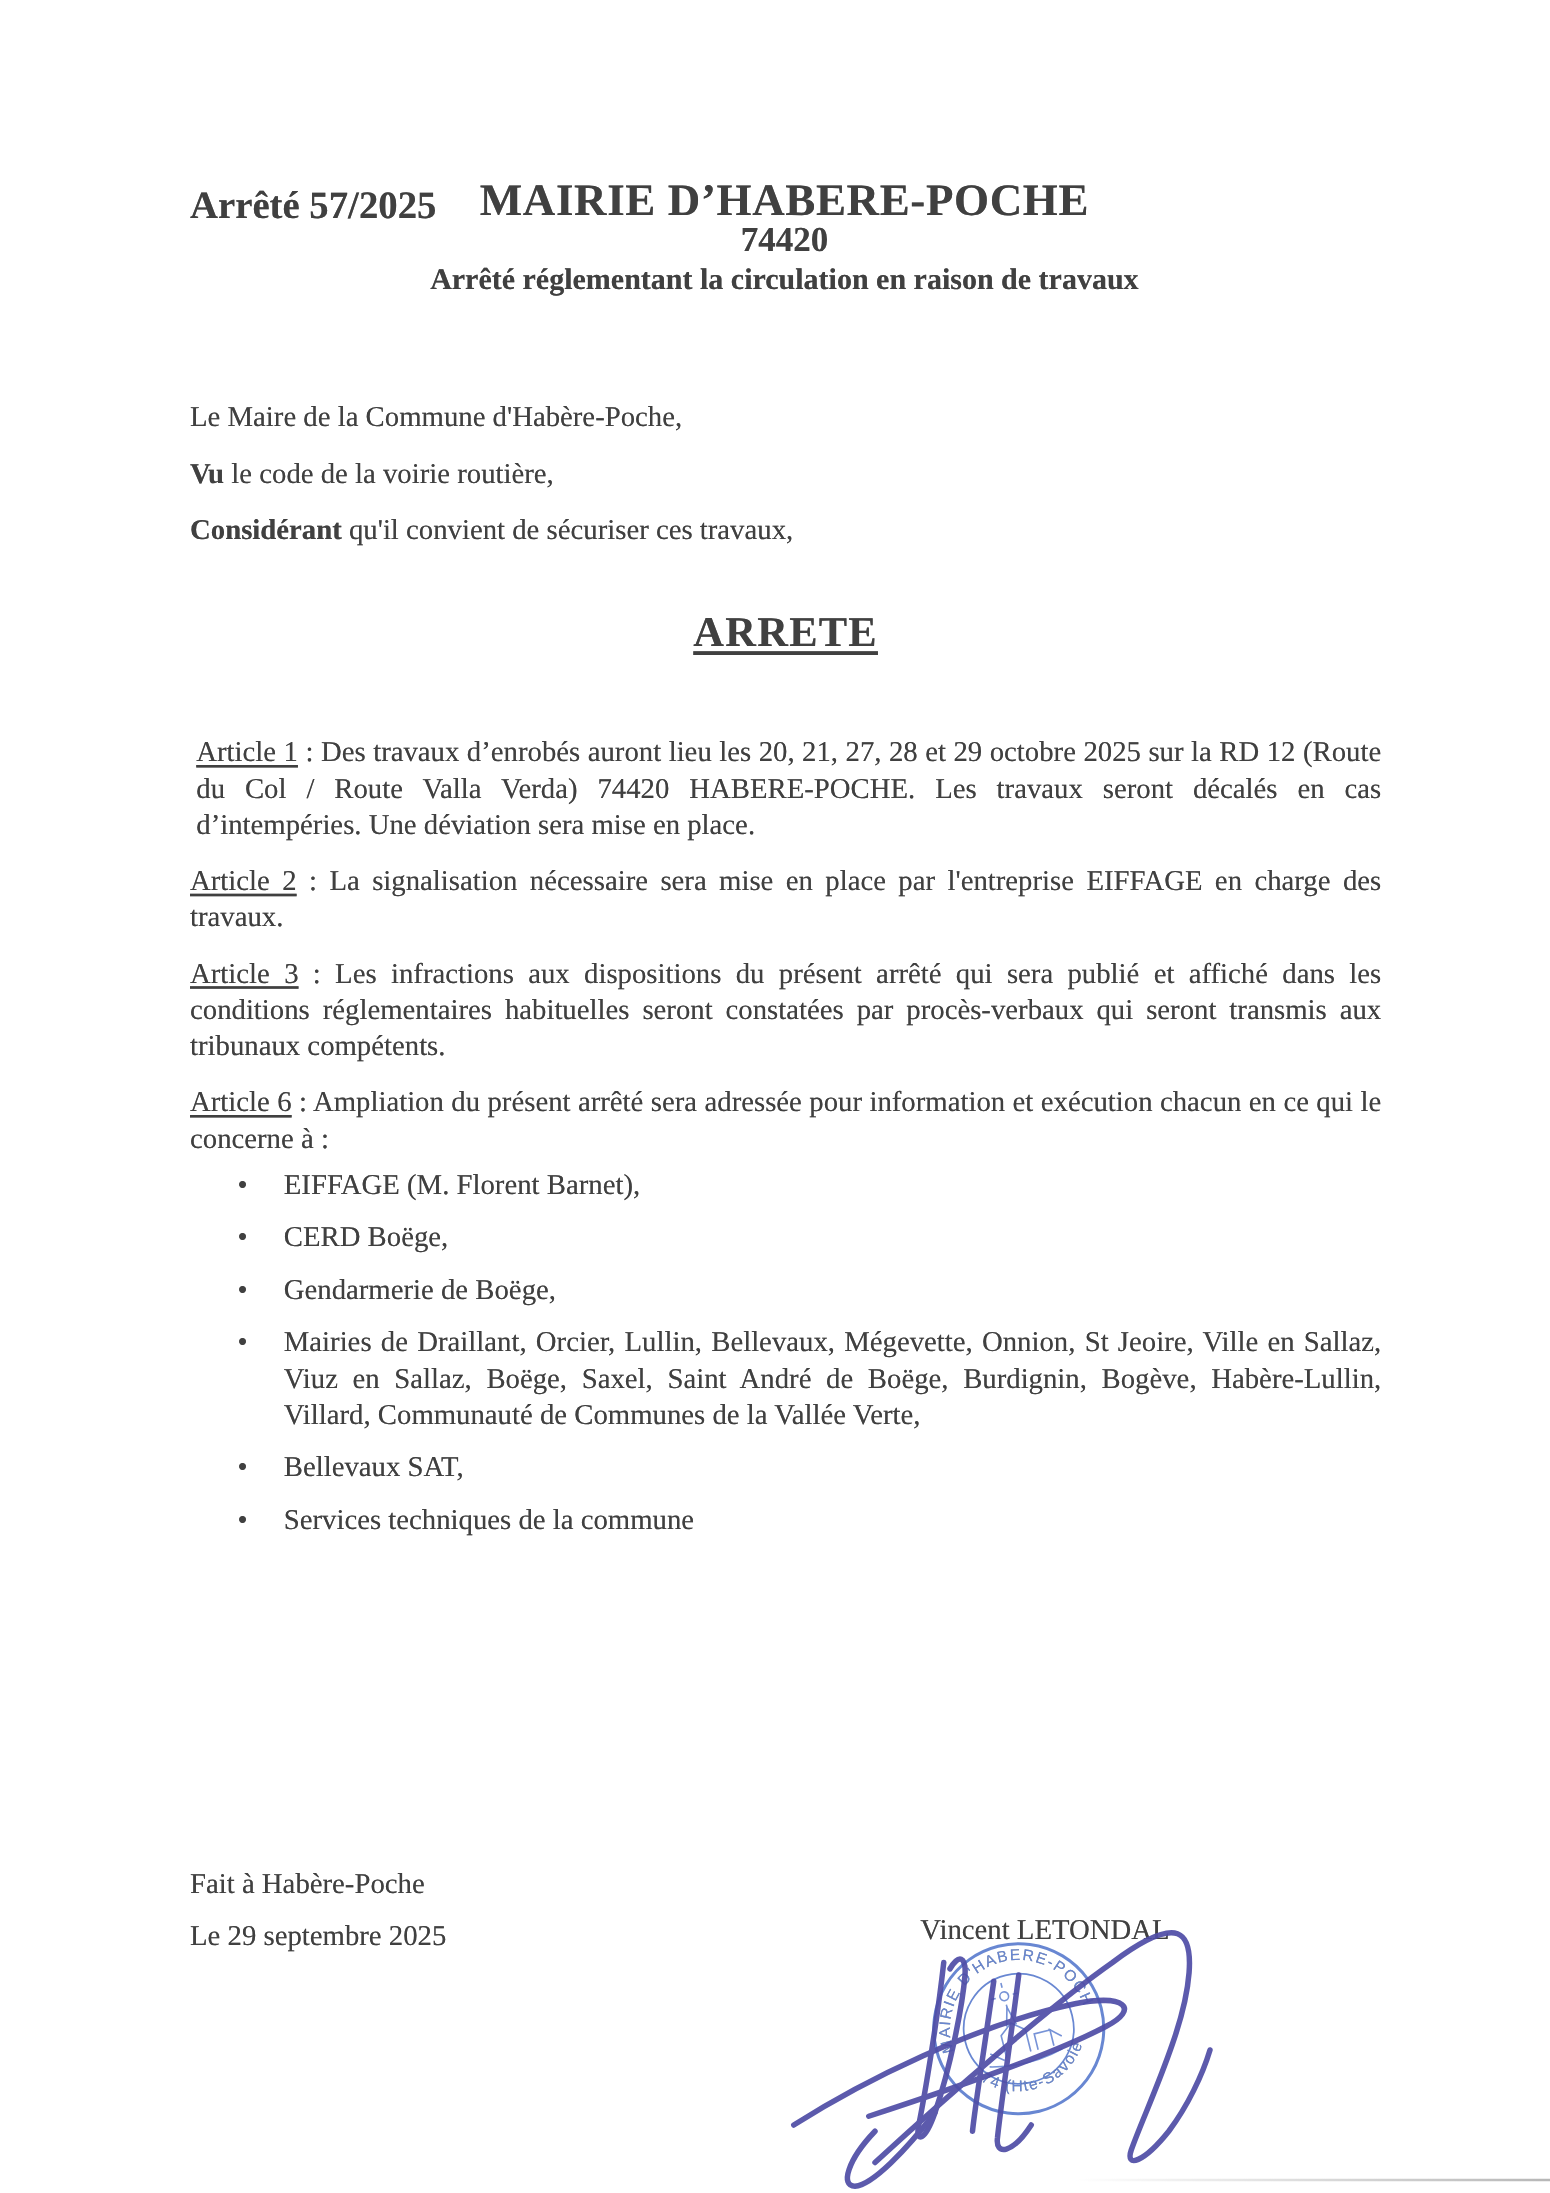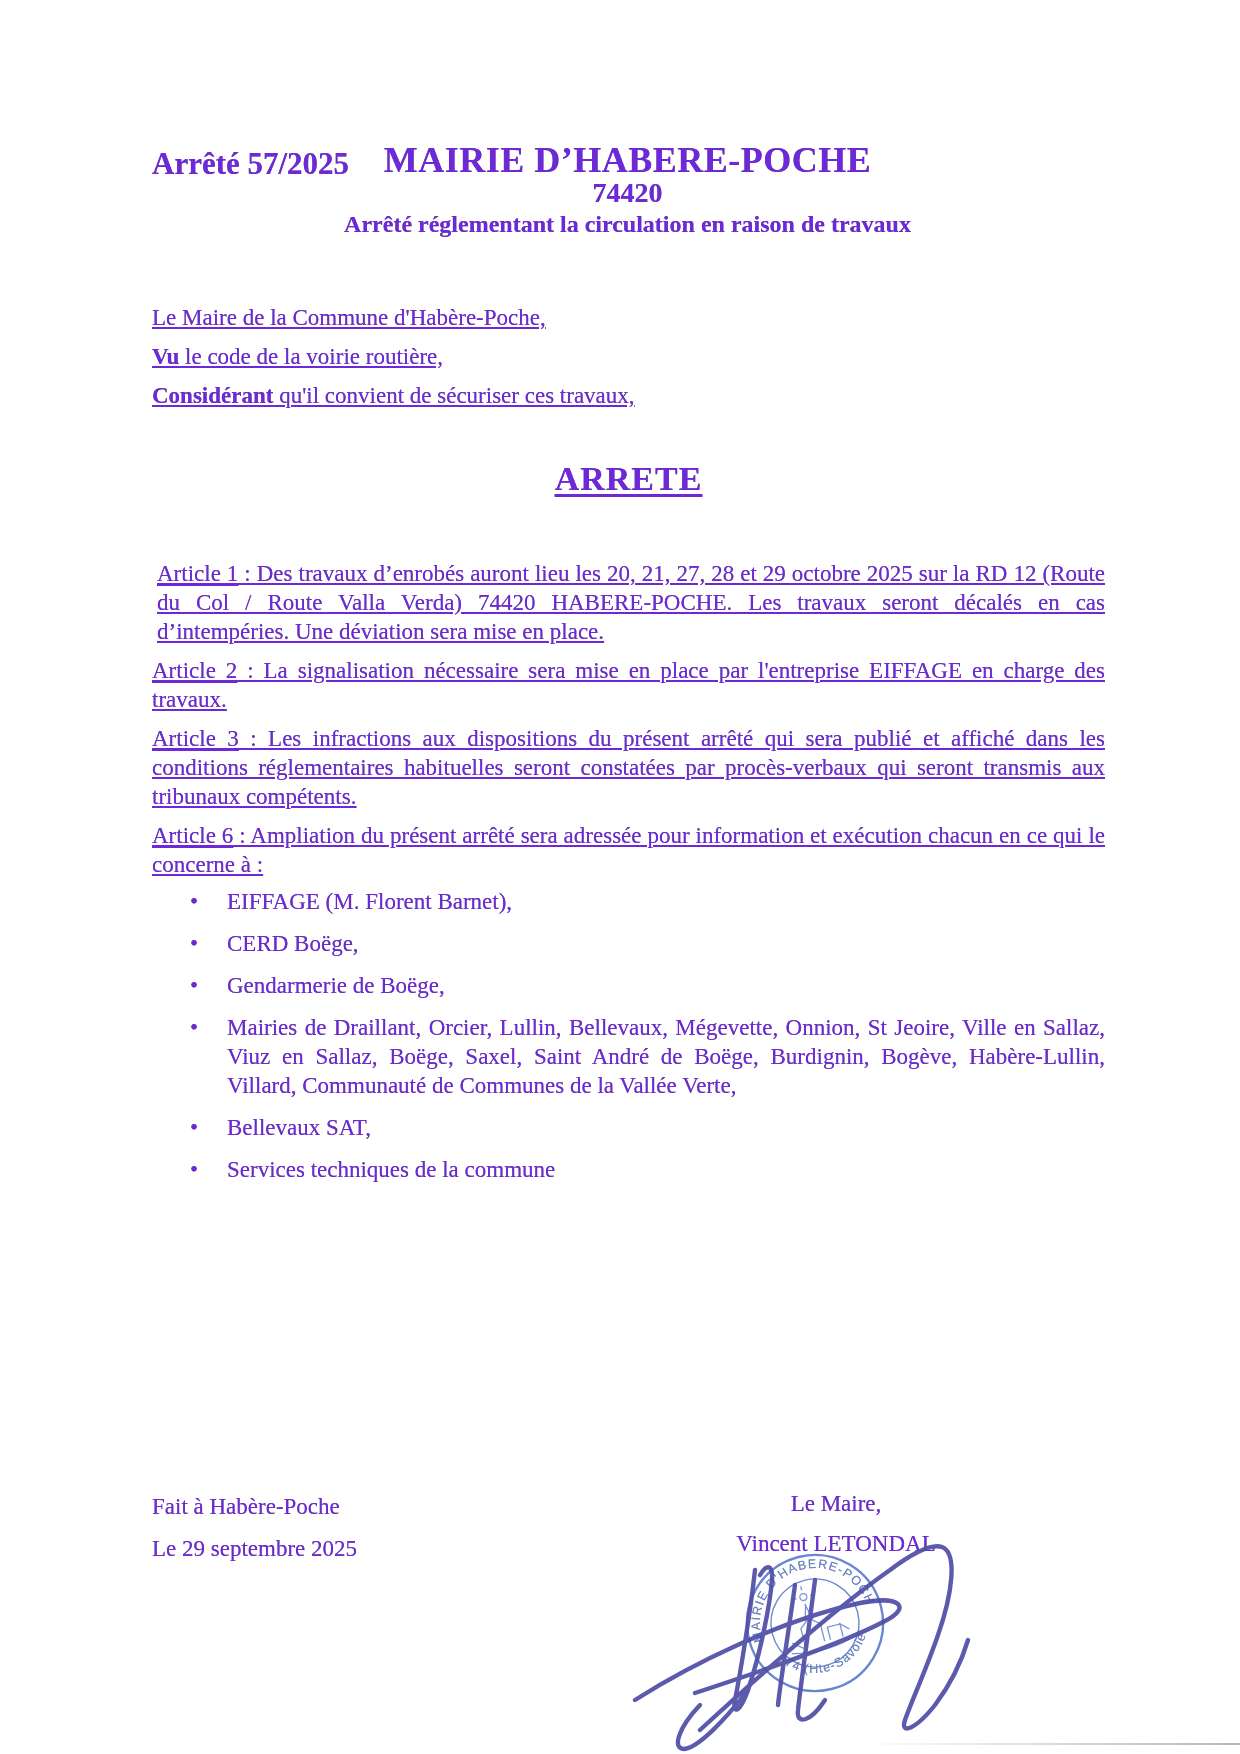--- a/index.html
+++ b/index.html
@@ -1,35 +1,35 @@
 <!DOCTYPE html>
 <html lang="fr"><head>
 <meta charset="utf-8">
 <style>
   html,body{margin:0;padding:0;background:#ffffff;}
   .page{
     position:relative;
     width:1240px;height:1754px;
     background:#ffffff;
     font-family:"Liberation Serif","DejaVu Serif",serif;
-    color:#6d28d9;
+    color:#404040;
     overflow:hidden;
     text-shadow:0 0 .5px rgba(25,25,25,.55);
   }
   .abs{position:absolute;line-height:1;}
   .hdr-num{left:152px;top:148px;font-size:31px;font-weight:bold;}
   .hdr-center{left:150px;width:955px;text-align:center;}
   .hdr-title{top:142px;font-size:36px;font-weight:bold;letter-spacing:.5px;}
   .hdr-postal{top:179px;font-size:28px;font-weight:bold;}
   .hdr-subtitle{top:212px;font-size:24px;font-weight:bold;}
   .bodyflow{
     position:absolute;left:152px;top:303px;width:953px;
     font-size:23px;line-height:29px;
   }
-  .bodyflow p{margin:0 0 10px 0;text-align:justify;text-decoration:underline;}
+  .bodyflow p{margin:16px 0 10px 0;text-align:justify;}
   .lead{font-weight:bold;}
   .ulab{text-decoration:underline;text-decoration-thickness:2px;text-underline-offset:3px;}
   .arrete-h{
     margin:49px 0 0 0;
     font-size:34px;line-height:40px;font-weight:bold;text-align:center;
     letter-spacing:1px;
   }
   .arrete-h span{text-decoration:underline;text-decoration-thickness:3px;text-underline-offset:4px;}
   .articles p:first-of-type{padding-left:5px;}
   .art-first{margin-top:60px !important;}
@@ -83,21 +83,20 @@
       <li><span class="blt">•</span><span>CERD Boëge,</span></li>
       <li><span class="blt">•</span><span>Gendarmerie de Boëge,</span></li>
       <li><span class="blt">•</span><span>Mairies de Draillant, Orcier, Lullin, Bellevaux, Mégevette, Onnion, St Jeoire, Ville en Sallaz, Viuz en Sallaz, Boëge, Saxel, Saint André de Boëge, Burdignin, Bogève, Habère-Lullin, Villard, Communauté de Communes de la Vallée Verte,</span></li>
       <li><span class="blt">•</span><span>Bellevaux SAT,</span></li>
       <li><span class="blt">•</span><span>Services techniques de la commune</span></li>
     </ul>
   </div>
 
   <div class="abs foot-line fl-place">Fait à Habère-Poche</div>
   <div class="abs foot-line fl-date">Le 29 septembre 2025</div>
-  <div class="abs foot-line sig-col sc-title">Le Maire,</div>
   <div class="abs foot-line sig-col sc-name">Vincent LETONDAL</div>
 
   <svg class="sig-art" viewBox="0 0 420 229" aria-hidden="true">
     <g transform="rotate(-14 215 98)" opacity="0.88">
       <circle cx="215" cy="98" r="68" fill="none" stroke="#5477cc" stroke-width="2.4"></circle>
       <circle cx="215" cy="98" r="44" fill="none" stroke="#5477cc" stroke-width="1.4"></circle>
       <defs>
         <path id="arcTop" d="M 160,98 A 55,55 0 0 1 270,98" fill="none"></path>
         <path id="arcBot" d="M 169,123 A 55,55 0 0 0 261,123" fill="none"></path>
       </defs>

